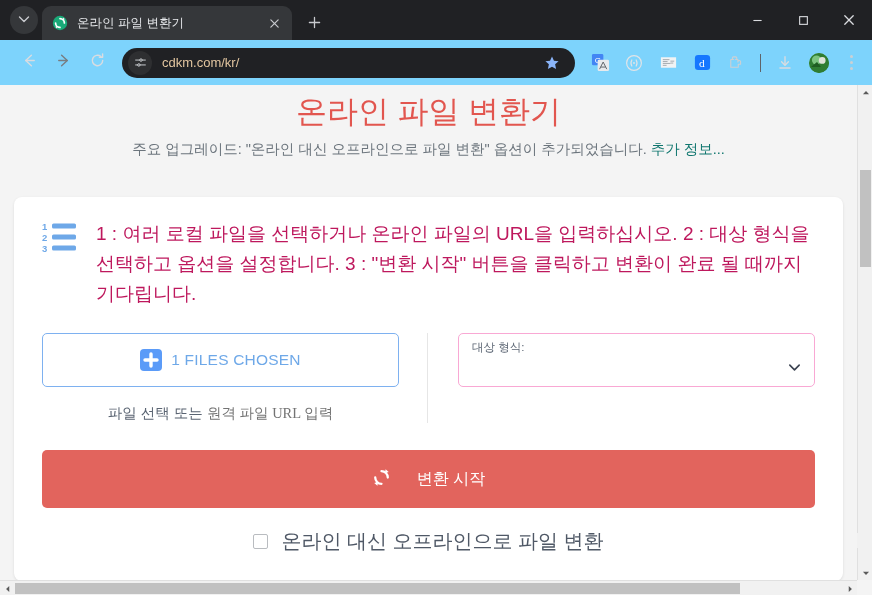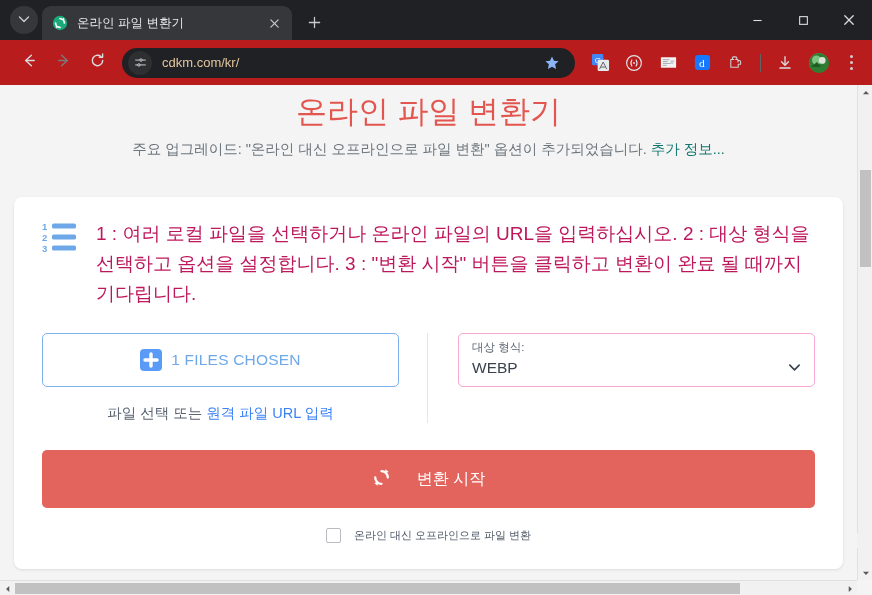--- a/index.html
+++ b/index.html
@@ -51,21 +51,21 @@
     border-radius: 50%; flex: none;
   }
 
   .wincontrols {
     position: absolute; right: 0; top: 0; height: 40px;
     display: flex; align-items: center;
   }
   .wc { width: 46px; height: 40px; display: flex; align-items: center; justify-content: center; }
 
   .toolbar {
-    height: 45px; background: #b91c1c;
+    height: 45px; background: #7dd3fc;
     display: flex; align-items: center; padding: 0 8px;
   }
   .navbtn {
     width: 30px; height: 30px; margin-right: 4px; flex: none;
     display: flex; align-items: center; justify-content: center;
     border-radius: 50%;
   }
   .navbtn.first { margin-left: 6px; }
   .omnibox {
     flex: 1; height: 30px; background: #202124; border-radius: 16px;
@@ -137,21 +137,21 @@
     height: 54px; border: 1px solid #7eb1f0; border-radius: 5px; background: #fff;
     display: flex; align-items: center; justify-content: center; gap: 9px;
   }
   .plusicon { width: 22px; height: 22px; border-radius: 4px; background: #5b9bf8;
     display: flex; align-items: center; justify-content: center; flex: none; }
   .filebox-label { color: #6ea8e8; font-size: 15.5px; letter-spacing: .2px; }
 
   .under {
     text-align: center; margin-top: 17px; font-size: 14.5px; color: #5a6472;
   }
-  .under a { color: #3b82f6; text-decoration: none; }
+  .under a { color: #737373; text-decoration: none; font-family: Liberation Serif, serif; }
 
   .selectbox {
     height: 54px; border: 1px solid #f9a8d4; border-radius: 5px; background: #fff;
     padding: 5px 12px 0 13px; position: relative;
   }
   .sel-label { font-size: 11.5px; color: #5a6472; line-height: 16px; }
   .sel-value { font-size: 15.5px; color: #3a4250; line-height: 26px; }
   .sel-caret { position: absolute; right: 12px; top: 26px; }
 
   .gear-line { text-align: center; margin-top: 17px; font-size: 14.5px; color: #6c757d; }
@@ -159,21 +159,21 @@
   .gear-ico { display: inline-block; vertical-align: -2px; margin-right: 4px; }
 
   .convert-btn {
     margin-top: 27px; height: 58px; background: #e2645d; border-radius: 5px;
     display: flex; align-items: center; justify-content: center; gap: 26px;
     color: #fff; font-size: 16px;
   }
 
   .offline-row {
     margin-top: 20px; display: flex; align-items: center; justify-content: center; gap: 13px;
-    font-size: 11px; color: #4f5866;
+    font-size: 20px; color: #4f5866;
   }
   .cbox { width: 15px; height: 15px; border: 1px solid #b9bcc0; border-radius: 2px; background: #fff; flex: none; }
 
   
   .vscroll {
     position: absolute; right: 0; top: 85px; width: 15px; height: 495px;
     background: #f1f1f1; border-left: 1px solid #e0e0e0;
   }
   .vsb-arrow { width: 15px; height: 15px; display: flex; align-items: center; justify-content: center; }
   .vsb-arrow.bot { position: absolute; bottom: 0; left: 0; }
@@ -388,21 +388,20 @@
               <span class="filebox-label">1 FILES CHOSEN</span>
             </div>
             <div class="under">
               <span>파일 선택 또는 </span><a href="#">원격 파일 URL 입력</a>
             </div>
           </div>
 
           <div class="col right">
             <div class="selectbox">
               <div class="sel-label">대상 형식:</div>
-              <div class="sel-value">WEBP</div>
               <span class="sel-caret">
                 <svg viewBox="0 0 16 16" width="15" height="15">
                     <path d="M3 5.5 L8 10.5 L13 5.5" stroke="#3a4250" stroke-width="1.7" fill="none" stroke-linecap="round" stroke-linejoin="round"></path>
                   </svg>
               </span>
             </div>
           </div>
         </div>
 
         <div class="convert-btn">

